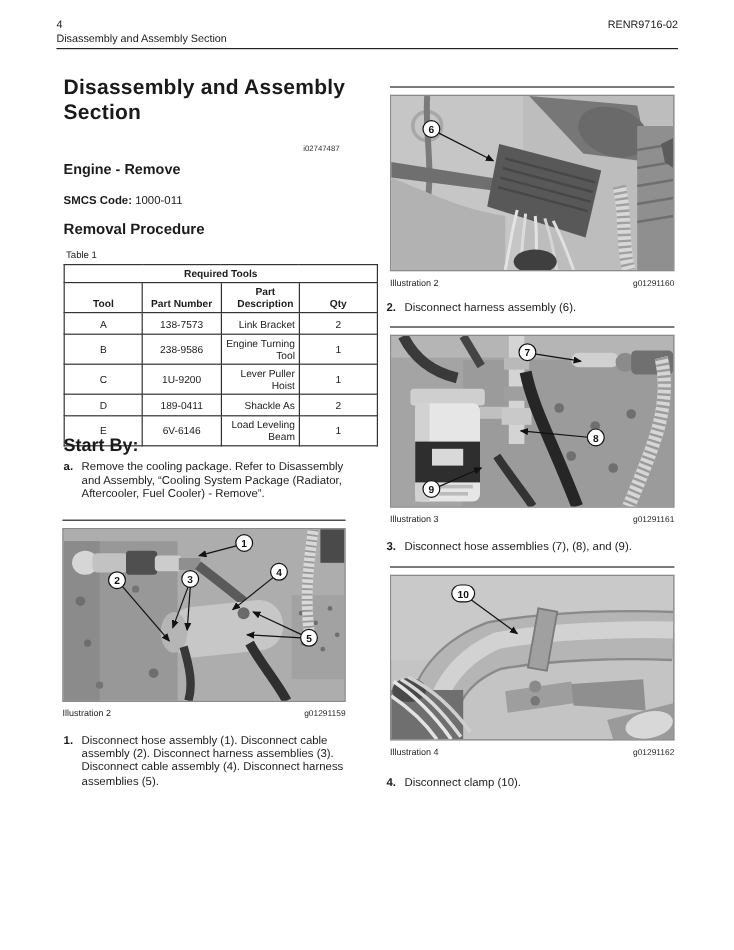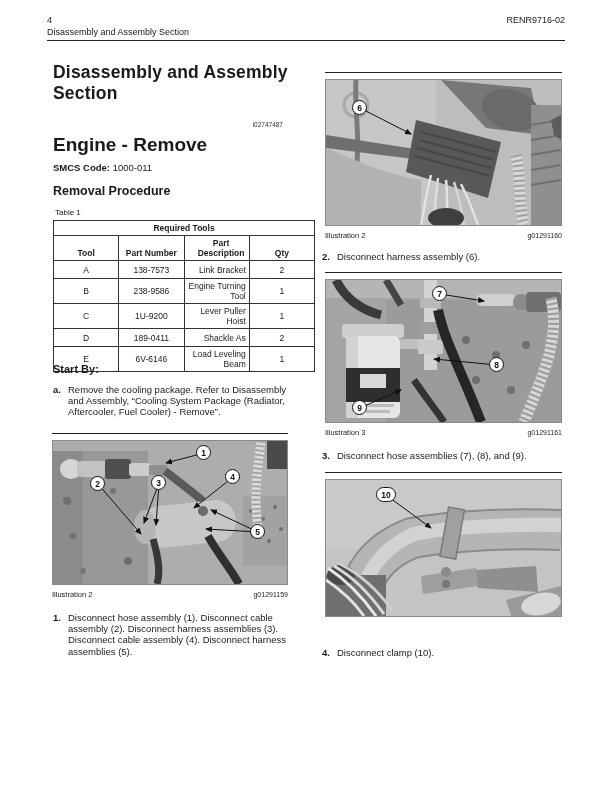--- a/index.html
+++ b/index.html
@@ -8,37 +8,37 @@
     font-family:"Liberation Sans", sans-serif;color:#1a1a1a;overflow:hidden;
     margin:0 auto;
   }
   .abs{position:absolute;}
   
   .hdr{font-size:9px;line-height:11px;}
   .hdr-rule{height:1px;background:#222;}
   
   .title{font-size:17.5px;font-weight:bold;line-height:21px;letter-spacing:.2px;}
   .docid{font-size:6.5px;color:#333;text-align:right;}
-  .h-topic{font-size:19px;font-weight:bold;}
+  .h-topic{font-size:12px;font-weight:bold;}
   .smcs{font-size:9.5px;}
   .smcs b{font-weight:bold;}
   .h-proc{font-size:12.5px;font-weight:bold;}
   
   .tbl-label{font-size:8px;}
   table.req{border-collapse:collapse;width:262px;table-layout:fixed;}
   table.req th, table.req td{border:1px solid #333;font-size:8.5px;padding:2px 3px;}
   table.req th{font-weight:bold;text-align:center;vertical-align:bottom;}
   table.req td{height:13px;}
   .c-tool{width:30px;text-align:center;}
   .c-num{width:57px;text-align:center;}
   .c-desc{width:101px;text-align:right;padding-left:5px;}
   .c-qty{width:32px;text-align:center;}
   
   .body-txt{font-size:9.5px;line-height:11.2px;}
-  .startby{font-size:11px;font-weight:bold;}
+  .startby{font-size:15px;font-weight:bold;}
   .li{display:flex;}
   .li .mark{flex:none;width:15px;font-weight:bold;}
   .li .txt{flex:1;}
   
   .fig{width:237px;}
   .fig-rule{height:1px;background:#222;margin-bottom:6px;}
   .photo{position:relative;background:#b0b0b0;border:1px solid #8a8a8a;box-sizing:border-box;}
   .photo svg{display:block;}
   .cap-row{display:flex;justify-content:space-between;align-items:baseline;margin-top:5px;}
   .cap{font-size:7.5px;color:#222;}
@@ -320,20 +320,24 @@
         <path d="M2,88 C20,100 35,115 50,136" stroke="#e6e6e6" stroke-width="3" fill="none"></path>
         <path d="M8,86 C28,98 42,112 58,134" stroke="#dadada" stroke-width="3" fill="none"></path>
         <path d="M0,100 C15,110 28,122 38,136" stroke="#e2e2e2" stroke-width="3" fill="none"></path>
         <path d="M14,84 C34,94 50,108 66,130" stroke="#cfcfcf" stroke-width="3" fill="none"></path>
         <polygon points="180,120 235,106 235,136 185,136" fill="#9a9a9a"></polygon>
         <ellipse cx="215" cy="124" rx="20" ry="11" fill="#d8d8d8" transform="rotate(-12 215 124)"></ellipse>
         <line x1="60" y1="15" x2="105" y2="48" stroke="#111" stroke-width="1" marker-end="url(#a4)"></line>
       </svg>
       <div class="co wide" style="left:50px;top:7px;">10</div>
     </div>
+    <div class="cap-row">
+      <span class="cap">Illustration 4</span>
+      <span class="gid">g01291162</span>
+    </div>
   </div>
 
   <div class="abs body-txt li" style="left:322px;top:647px;width:244px;">
     <span class="mark">4.</span>
     <span class="txt">Disconnect clamp (10).</span>
   </div>
 
 </div>
 
 </body></html>

